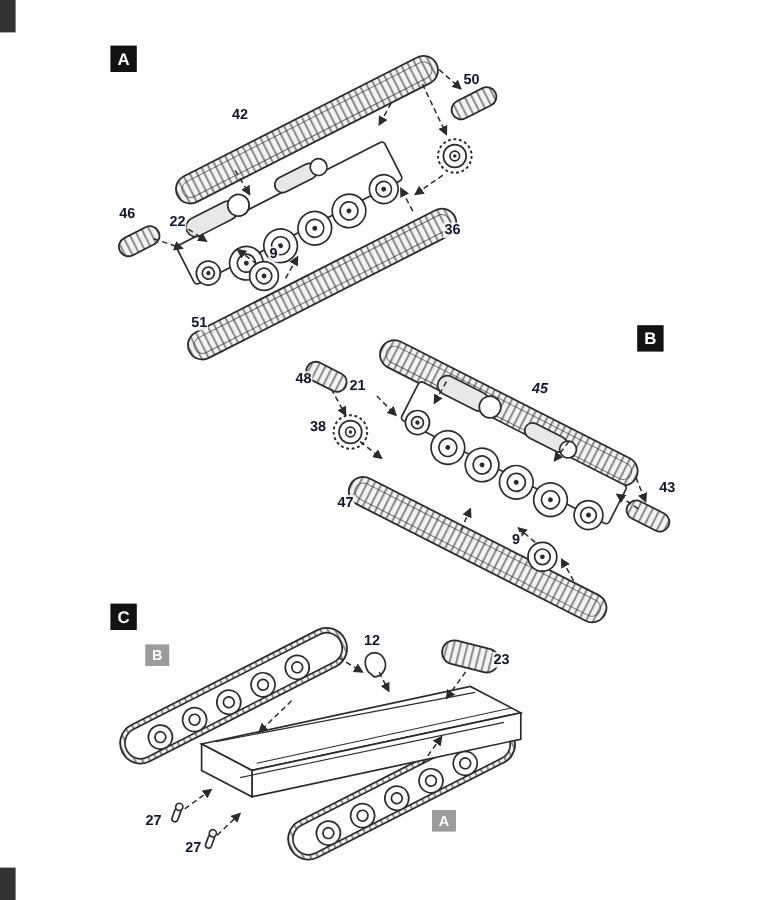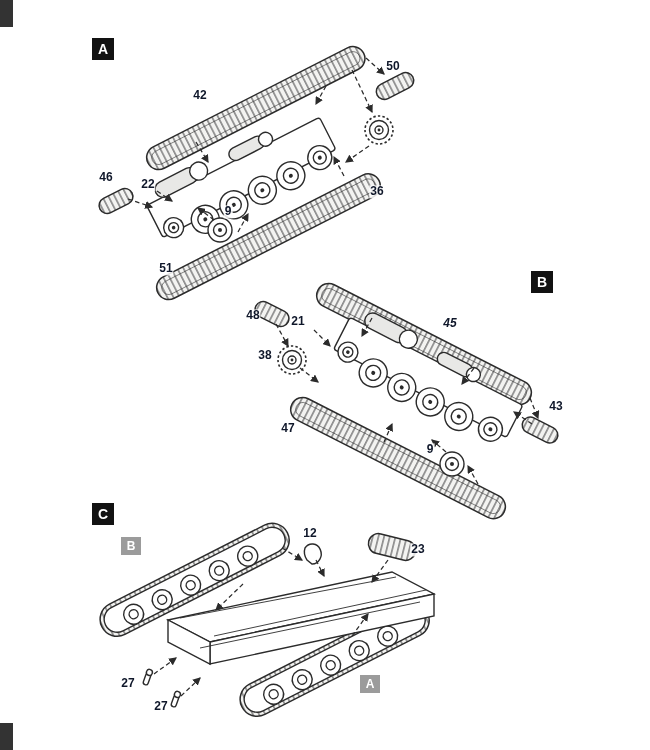--- a/index.html
+++ b/index.html
@@ -270,21 +270,21 @@
   <span class="callout" style="left:106px;top:178px;">46</span>
   <span class="callout" style="left:148px;top:185px;">22</span>
   <span class="callout" style="left:228px;top:212px;">9</span>
   <span class="callout" style="left:166px;top:269px;">51</span>
 
   <span class="callout" style="left:253px;top:316px;text-align:right;">48</span>
   <span class="callout" style="left:298px;top:322px;">21</span>
   <span class="callout" style="left:265px;top:356px;">38</span>
   <span class="callout" style="left:450px;top:324px;font-style:italic;">45</span>
   <span class="callout" style="left:556px;top:407px;">43</span>
-  <span class="callout" style="left:288px;top:429px;">47</span>
+  <span class="callout" style="left:288px;top:419px;">47</span>
   <span class="callout" style="left:430px;top:450px;">9</span>
 
   <span class="callout" style="left:310px;top:534px;">12</span>
   <span class="callout" style="left:418px;top:550px;">23</span>
   <span class="callout" style="left:128px;top:684px;">27</span>
   <span class="callout" style="left:161px;top:707px;">27</span>
 
 </div>
 
 </body></html>

